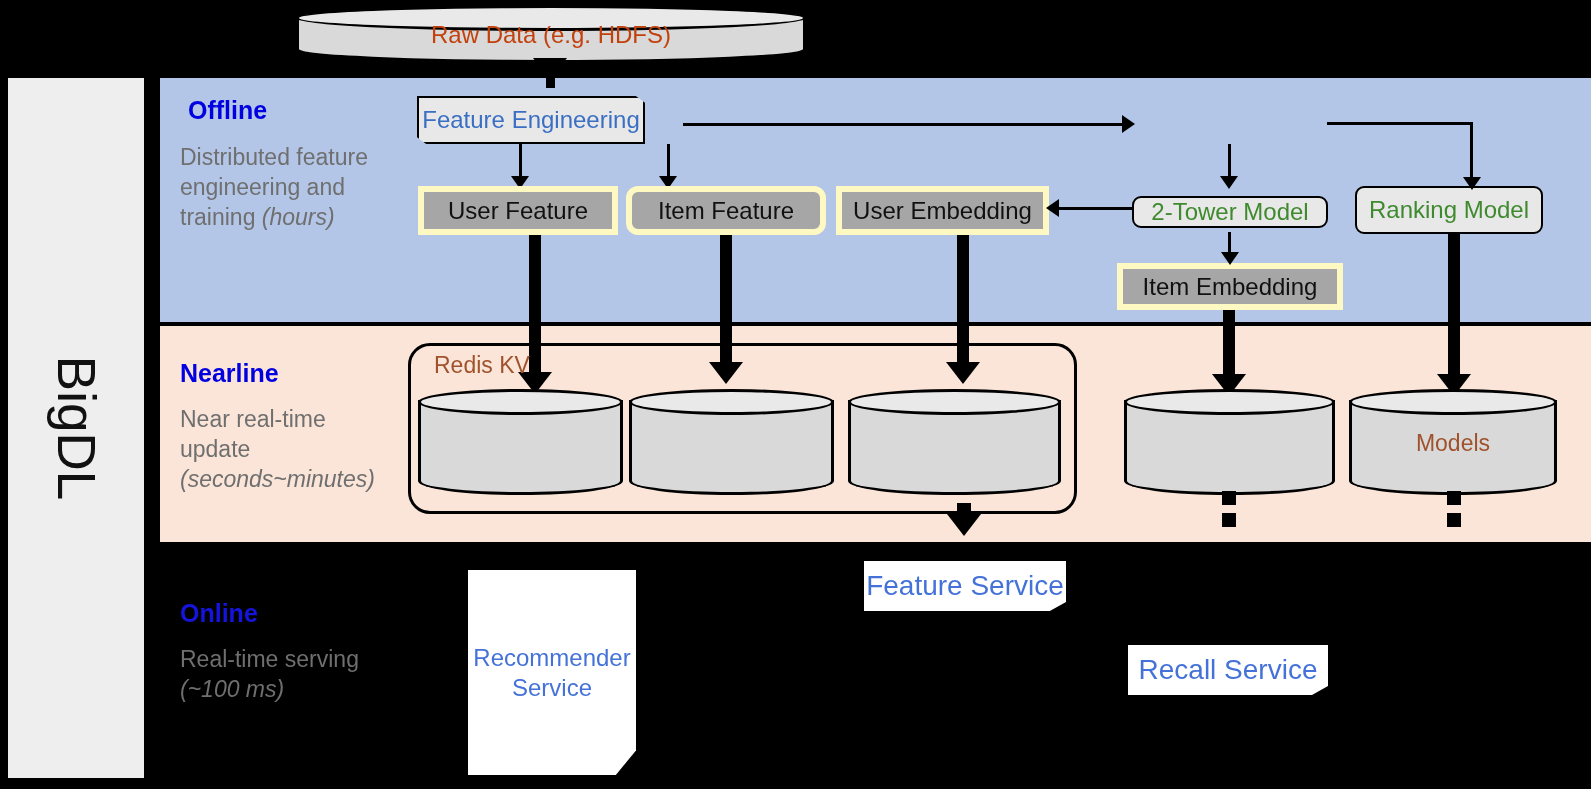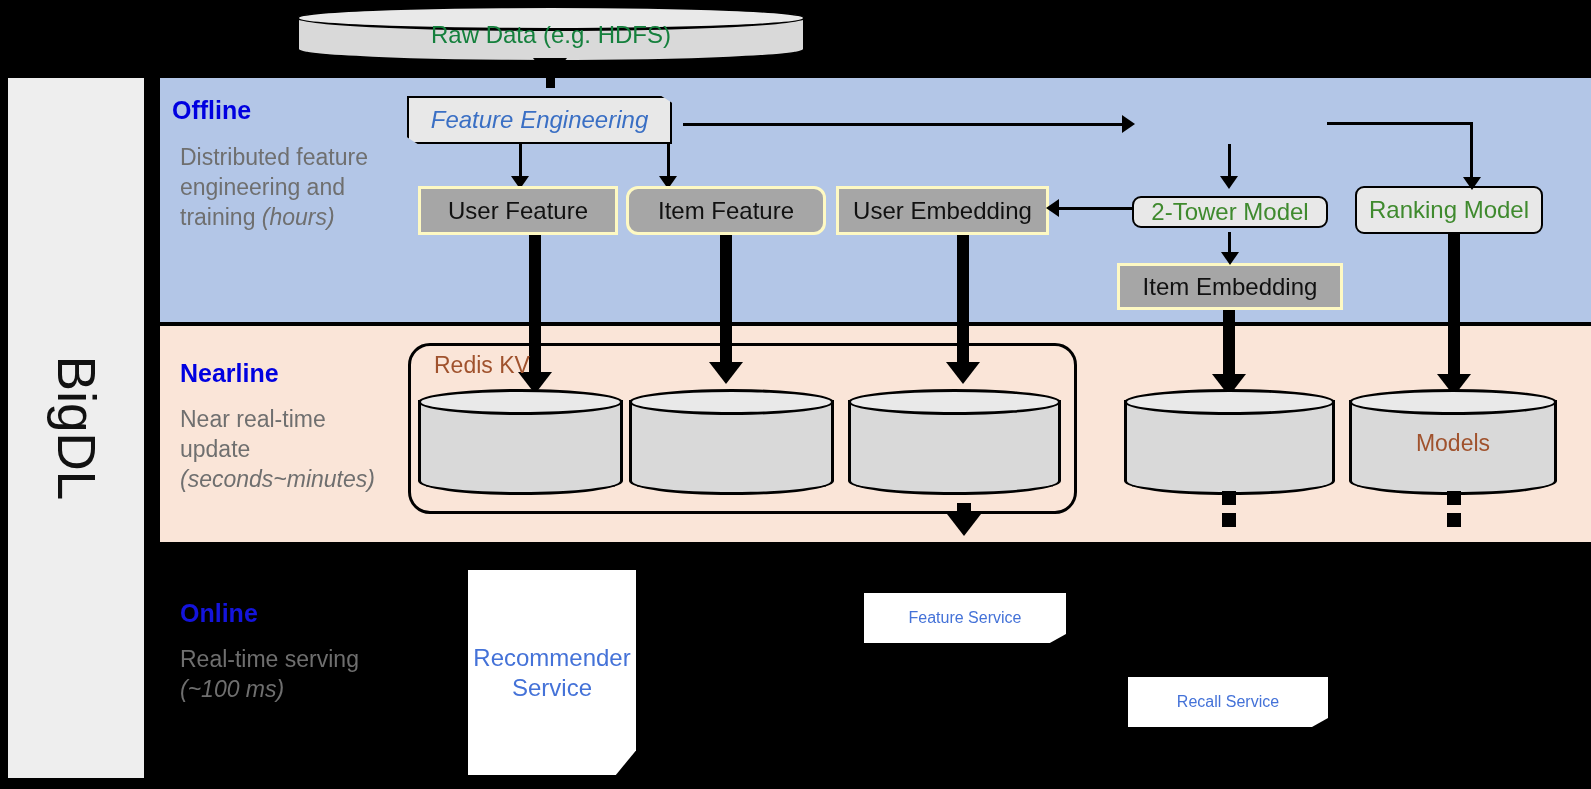--- a/index.html
+++ b/index.html
@@ -18,27 +18,27 @@
   .band-online{top:546px;height:243px;background:#000;}
 
   .band-title{position:absolute;font-size:25px;font-weight:bold;color:#0000e0;}
   .band-sub{position:absolute;font-size:23px;color:#6f6f6f;line-height:1.30;width:210px;}
   .band-sub .it{font-style:italic;}
 
   
   .node{position:absolute;box-sizing:border-box;display:flex;align-items:center;
         justify-content:center;text-align:center;}
 
-  .grey-box{background:#a6a6a6;border:3px solid #fef9c3;color:#111;font-size:24px;}
+  .grey-box{background:#a6a6a6;border:6px solid #fef9c3;color:#111;font-size:24px;}
 
   .proc{background:#e8e8e8;border:2.5px solid #000;color:#3a6fc4;font-size:24px;border-radius:9px;}
   .proc.green{color:#3f8a2e;}
   .proc.banner{border-radius:0;}
 
-  .svcbox{background:#fff;color:#4472d8;font-size:16px;margin-top:32px;}
+  .svcbox{background:#fff;color:#4472d8;font-size:28px;}
   .svcdoc{background:#fff;color:#4472d8;font-size:24px;}
 
   .cyl{position:absolute;}
   .cyl .body{position:absolute;left:0;right:0;top:11px;bottom:0;background:#d9d9d9;
       border-left:3px solid #000;border-right:3px solid #000;border-bottom:3px solid #000;
       border-radius:0 0 50% 50%/0 0 14px 14px;}
   .cyl .top{position:absolute;left:0;right:0;top:0;height:26px;background:#e9e9e9;
       border:3px solid #000;border-radius:50%/50%;box-sizing:border-box;}
   .cyl .lbl{position:absolute;left:0;right:0;top:50%;transform:translateY(-45%);
       text-align:center;font-size:23px;color:#a0522d;z-index:3;}
@@ -66,40 +66,40 @@
 <div id="stage">
 
   <div class="rail">
     <div class="rail-label">BigDL</div>
   </div>
 
   <div class="band band-offline"></div>
   <div class="band band-nearline"></div>
   <div class="band band-online online"></div>
 
-  <div class="band-title" style="left:172px;top:96px;">Offline</div>
+  <div class="band-title" style="left:188px;top:96px;">Offline</div>
   <div class="band-sub" style="left:180px;top:143px;"><span>Distributed feature engineering and training </span><span class="it">(hours)</span></div>
 
   <div class="band-title" style="left:180px;top:359px;">Nearline</div>
   <div class="band-sub" style="left:180px;top:405px;"><span>Near real-time update </span><span class="it">(seconds~minutes)</span></div>
 
   <div class="band-title" style="left:180px;top:599px;color:#1414dc;">Online</div>
   <div class="band-sub" style="left:180px;top:645px;"><span>Real-time serving </span><span class="it">(~100 ms)</span></div>
 
   <div class="cyl" style="left:296px;top:5px;width:510px;height:58px;">
     <div class="body"></div>
     <div class="top"></div>
-    <div class="lbl" style="color:#15803d;font-size:24px;">Raw Data (e.g. HDFS)</div>
+    <div class="lbl" style="color:#c2410c;font-size:24px;">Raw Data (e.g. HDFS)</div>
   </div>
 
   <div class="ln" style="left:546px;top:58px;width:9px;height:30px;"></div>
   <div class="fatdown" style="left:533px;top:58px;"></div>
 
-  <div class="node proc banner" style="left:407px;top:96px;width:265px;height:48px;
-       clip-path:polygon(0 0, 96% 0, 100% 14%, 100% 100%, 4% 100%, 0 86%);font-style:italic;">
+  <div class="node proc banner" style="left:417px;top:96px;width:228px;height:48px;
+       clip-path:polygon(0 0, 96% 0, 100% 14%, 100% 100%, 4% 100%, 0 86%);">
     <span>Feature Engineering</span>
   </div>
 
 
   <div class="ln thin" style="left:683px;top:123px;width:442px;height:3px;"></div>
   <div class="arrowright" style="left:1122px;top:115px;"></div>
 
   <div class="ln thin" style="left:519px;top:144px;width:3px;height:36px;"></div>
   <div class="arrowdown" style="left:511px;top:176px;"></div>
   <div class="ln thin" style="left:667px;top:144px;width:3px;height:36px;"></div>

